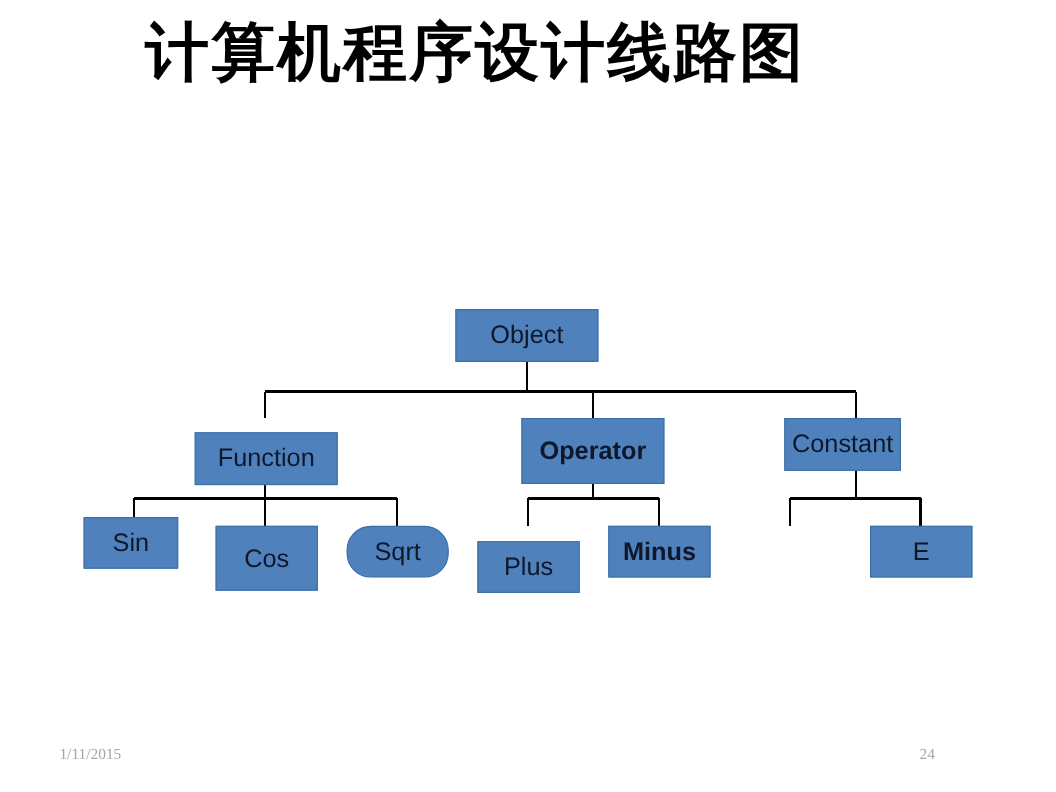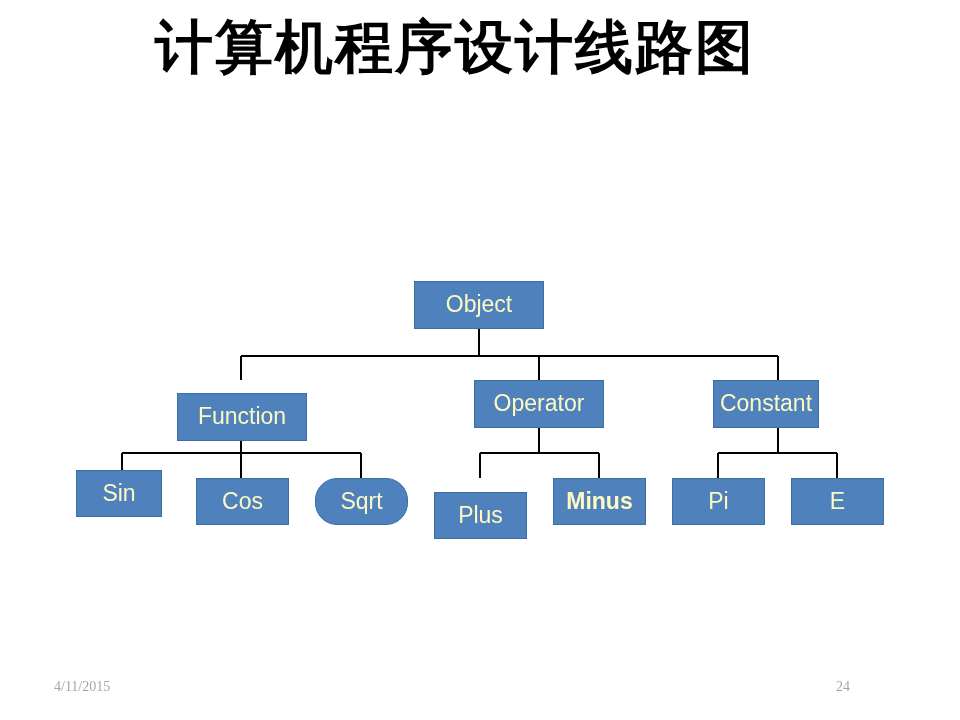--- a/index.html
+++ b/index.html
@@ -24,21 +24,20 @@
     top: 12px;
     width: 864px;
     text-align: center;
     font-family: "Liberation Serif", "DejaVu Serif", serif;
     font-weight: bold;
     font-size: 58px;
     line-height: 72px;
     letter-spacing: 2px;
     color: #000000;
     white-space: nowrap;
-    padding-left: 23px;
   }
 
   
   #diagram {
     position: absolute;
     left: 0;
     top: 0;
     width: 960px;
     height: 720px;
   }
@@ -53,21 +52,21 @@
 
   
   .node {
     position: absolute;
     box-sizing: border-box;
     background: #4f81bd;
     border: 1px solid #3a6ea5;
     display: flex;
     align-items: center;
     justify-content: center;
-    color: #fef9c3;
+    color: #0f172a;
     font-family: "Liberation Sans", "DejaVu Sans", sans-serif;
     font-size: 23px;
     font-weight: normal;
     line-height: 1;
     white-space: nowrap;
     user-select: none;
   }
   .node-label {
     display: block;
     margin-top: -1px;
@@ -130,47 +129,44 @@
       </g>
     </svg>
 
     <div class="node" style="left:414px; top:281px; width:130px; height:48px;">
       <span class="node-label">Object</span>
     </div>
 
     <div class="node" style="left:177px; top:380px; width:130px; height:48px;margin-top:13px;">
       <span class="node-label">Function</span>
     </div>
-    <div class="node" style="left:474px; top:380px; width:130px; height:48px;">
+    <div class="node" style="left:474px; top:380px; width:130px; height:60px;font-weight:bold;">
       <span class="node-label">Operator</span>
     </div>
     <div class="node" style="left:713px; top:380px; width:106px; height:48px;">
       <span class="node-label">Constant</span>
     </div>
 
     <div class="node" style="left:76px; top:470px; width:86px; height:47px;">
       <span class="node-label">Sin</span>
     </div>
-    <div class="node" style="left:196px; top:478px; width:93px; height:47px;">
+    <div class="node" style="left:196px; top:478px; width:93px; height:59px;">
       <span class="node-label">Cos</span>
     </div>
     <div class="node" style="left:315px; top:478px; width:93px; height:47px;border-radius:22px;">
       <span class="node-label">Sqrt</span>
     </div>
     <div class="node" style="left:434px; top:492px; width:93px; height:47px;">
       <span class="node-label">Plus</span>
     </div>
     <div class="node" style="left:553px; top:478px; width:93px; height:47px;font-weight:bold;">
       <span class="node-label">Minus</span>
     </div>
-    <div class="node" style="left:672px; top:478px; width:93px; height:47px;">
-      <span class="node-label">Pi</span>
-    </div>
     <div class="node" style="left:791px; top:478px; width:93px; height:47px;">
       <span class="node-label">E</span>
     </div>
 
   </div>
 
-  <div class="footer-text" id="footer-date">4/11/2015</div>
+  <div class="footer-text" id="footer-date">1/11/2015</div>
   <div class="footer-text" id="footer-page">24</div>
 
 </div>
 
 </body></html>

